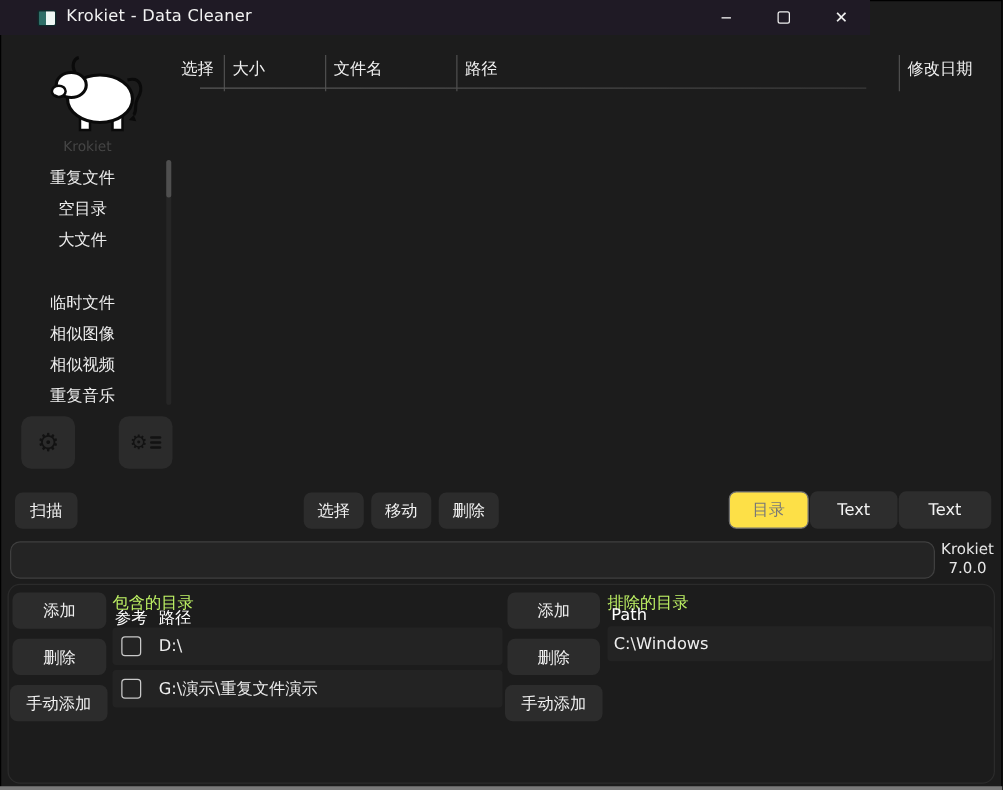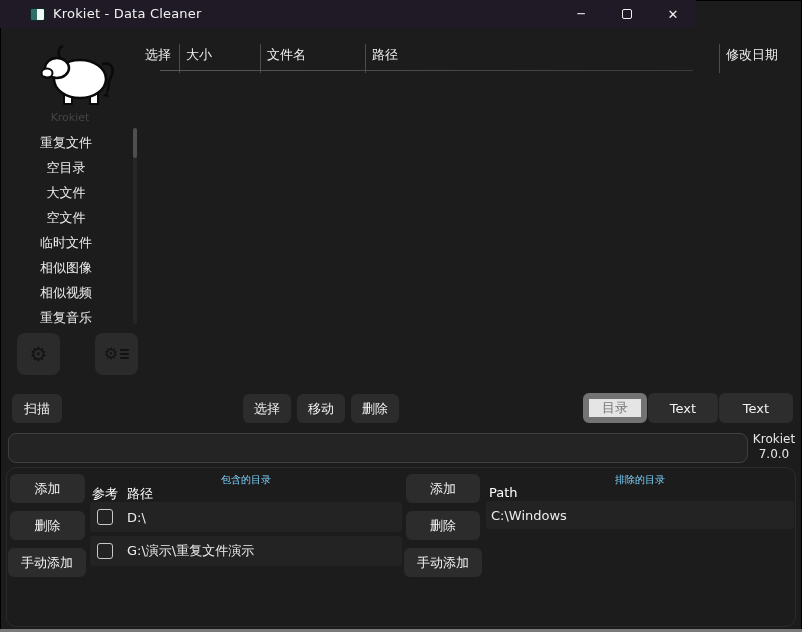--- a/index.html
+++ b/index.html
@@ -36,32 +36,32 @@
          display:flex; align-items:center; justify-content:center; cursor:default; }
   .icon-btn { background:#2b2b2b; border-radius:8px; }
   .gear-glyph { font-size:20px; color:#121212; line-height:1; }
   .gear-list { display:flex; align-items:center; gap:2px; }
   .gear-list .gear-glyph { font-size:16px; }
   .mini-lines { display:flex; flex-direction:column; gap:2px; }
   .mini-lines i { display:block; width:9px; height:2px; background:#121212; border-radius:1px; }
 
   .seg-row { position:absolute; left:583px; top:393px; display:flex; gap:1px; }
   .seg { height:30px; border-radius:6px; display:flex; align-items:center; justify-content:center; font-size:13px; cursor:default; }
-  .seg.dim { width:64px; background:#e5e5e5; border:6px solid #737373; color:#787878; }
+  .seg.dim { width:64px; background:#fde047; border:1px solid #737373; color:#787878; }
   .seg.lit { background:#2d2d2d; color:#f2f2f2; }
 
   
   .search-input { position:absolute; left:8px; top:433px; width:740px; height:30px; background:#242424;
                   border:1px solid #3f3f3f; border-radius:8px; color:#ededed; font-size:13px; padding:0 10px; outline:none; }
   .version-box { position:absolute; left:750px; top:432px; width:48px; height:32px; text-align:center;
                  font-size:12px; line-height:15px; color:#e6e6e6; }
 
   
   .bottom-outline { position:absolute; left:6px; top:467px; width:790px; height:160px; border:1px solid #2b2b2b; border-radius:10px; }
-  .panel-title { position:absolute; top:473px; font-size:10px; color:#7dd3fc; text-align:center; }
+  .panel-title { position:absolute; top:473px; font-size:13px; color:#bef264; }
   .list-head { position:absolute; top:485px; font-size:13px; color:#ffffff; }
   .dir-row { position:absolute; background:#232323; border-radius:3px; display:flex; align-items:center; }
   .checkbox { width:16px; height:16px; border:1px solid #c9c9c9; border-radius:3px; background:transparent; margin-left:7px; flex:0 0 auto; }
   .dir-path { font-size:13px; color:#ededed; white-space:nowrap; }
   .inc-path { margin-left:14px; }
   .exc-path { margin-left:5px; }
 
   .bottom-edge { position:absolute; left:0; top:629px; width:802px; height:3px; background:#7a7a7a; }
 </style>
 </head>
@@ -92,21 +92,20 @@
     <path d="M20 14 C 17 8, 19 3, 23 2" stroke="#0a0a0a" stroke-width="2.5" fill="none"></path>
     <ellipse cx="17" cy="24" rx="12" ry="10" fill="#ffffff" stroke="#0a0a0a" stroke-width="2.5"></ellipse>
     <ellipse cx="7" cy="29" rx="5.5" ry="4.5" fill="#ffffff" stroke="#0a0a0a" stroke-width="2"></ellipse>
     <path d="M4 32 q3 3 7 1" stroke="#0a0a0a" stroke-width="1.5" fill="none"></path>
   </svg>
   <div class="logo-caption">Krokiet</div>
 
   <div class="nav-item" style="top:130px">重复文件</div>
   <div class="nav-item" style="top:155px">空目录</div>
   <div class="nav-item" style="top:180px">大文件</div>
-  <div class="nav-item" style="top:205px">空文件</div>
   <div class="nav-item" style="top:230px">临时文件</div>
   <div class="nav-item" style="top:255px">相似图像</div>
   <div class="nav-item" style="top:280px">相似视频</div>
   <div class="nav-item" style="top:305px">重复音乐</div>
   <div class="side-scroll-track">
       <div class="side-scroll-thumb"></div>
     </div>
 
   <div class="col-head" style="left:145px">选择</div>
   <div class="col-sep" style="left:179px"></div>

